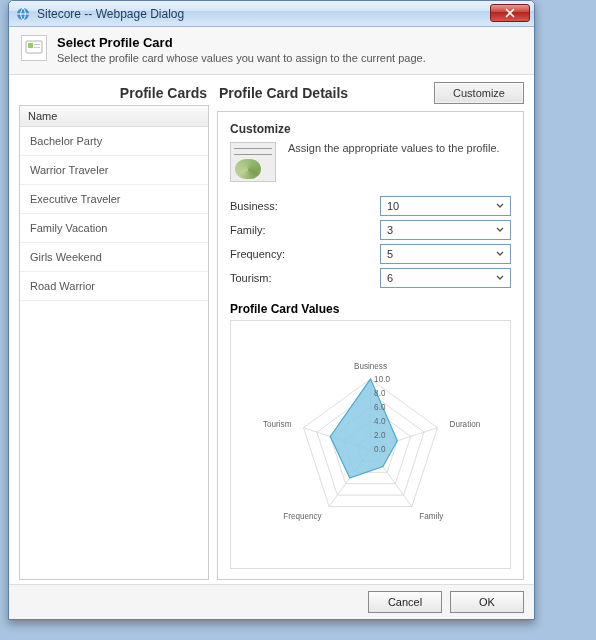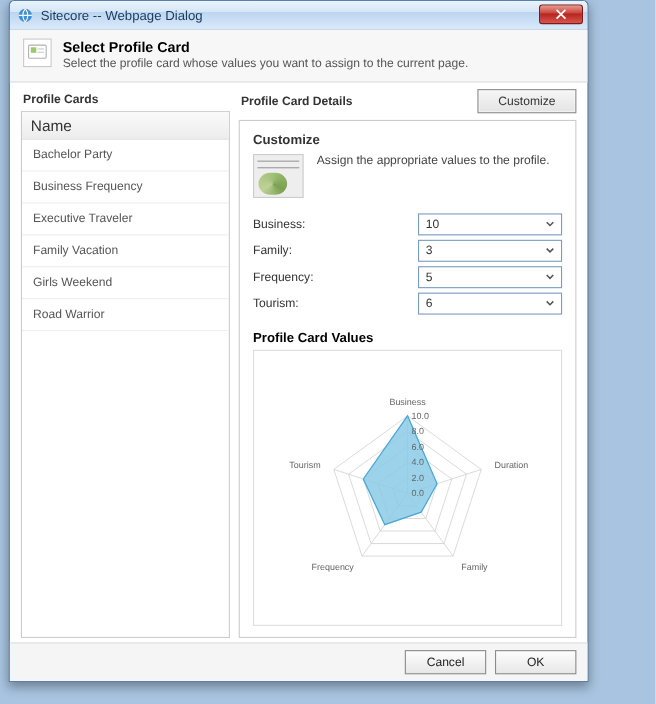--- a/index.html
+++ b/index.html
@@ -54,29 +54,29 @@
     border:1px solid #c8c8c8;
     background:#fff;
     display:flex;align-items:center;justify-content:center;
   }
   .header h1 { margin:0; font-size:13px; font-weight:bold; color:#000000; }
   .header p { margin:2px 0 0 0; color:#555; font-size:11px; }
   .content {
     flex:1; display:flex; padding: 6px 10px 4px 10px; gap:8px; min-height:0;
   }
   .left-pane { width:190px; display:flex; flex-direction:column; }
-  .col-title { font-size:11px; font-weight:bold; color:#333; padding:4px 2px; }
+  .col-title { font-size:14px; font-weight:bold; color:#333; padding:4px 2px;text-align:right; }
   .list-box {
     border:1px solid #ccc; flex:1; background:#fff;
     display:flex; flex-direction:column;
   }
   .list-header {
     background:linear-gradient(#fafafa,#ececec);
     border-bottom:1px solid #ddd;
-    padding:4px 8px; font-size:14px; color:#333;
+    padding:4px 8px; font-size:11px; color:#333;
   }
   .list-item {
     padding:8px 10px; color:#555; border-bottom:1px solid #eee;
     cursor:pointer;
   }
   .right-pane { flex:1; display:flex; flex-direction:column; min-width:0; }
   .right-head { display:flex; justify-content:space-between; align-items:center; }
   .customize-btn {
     width:90px; height:22px;
     background:linear-gradient(#f6f6f6,#e4e4e4);
@@ -166,21 +166,21 @@
     </div>
   </div>
 
   <div class="content">
     <div class="left-pane">
       <div class="col-title">Profile Cards</div>
       <div class="list-box">
         <div class="list-header">Name</div>
         <div id="card-list">
             <div class="list-item">Bachelor Party</div>
-            <div class="list-item">Business Frequency</div>
+            <div class="list-item">Warrior Traveler</div>
             <div class="list-item">Executive Traveler</div>
             <div class="list-item">Family Vacation</div>
             <div class="list-item">Girls Weekend</div>
             <div class="list-item">Road Warrior</div>
           </div>
       </div>
     </div>
 
     <div class="right-pane">
       <div class="right-head">

